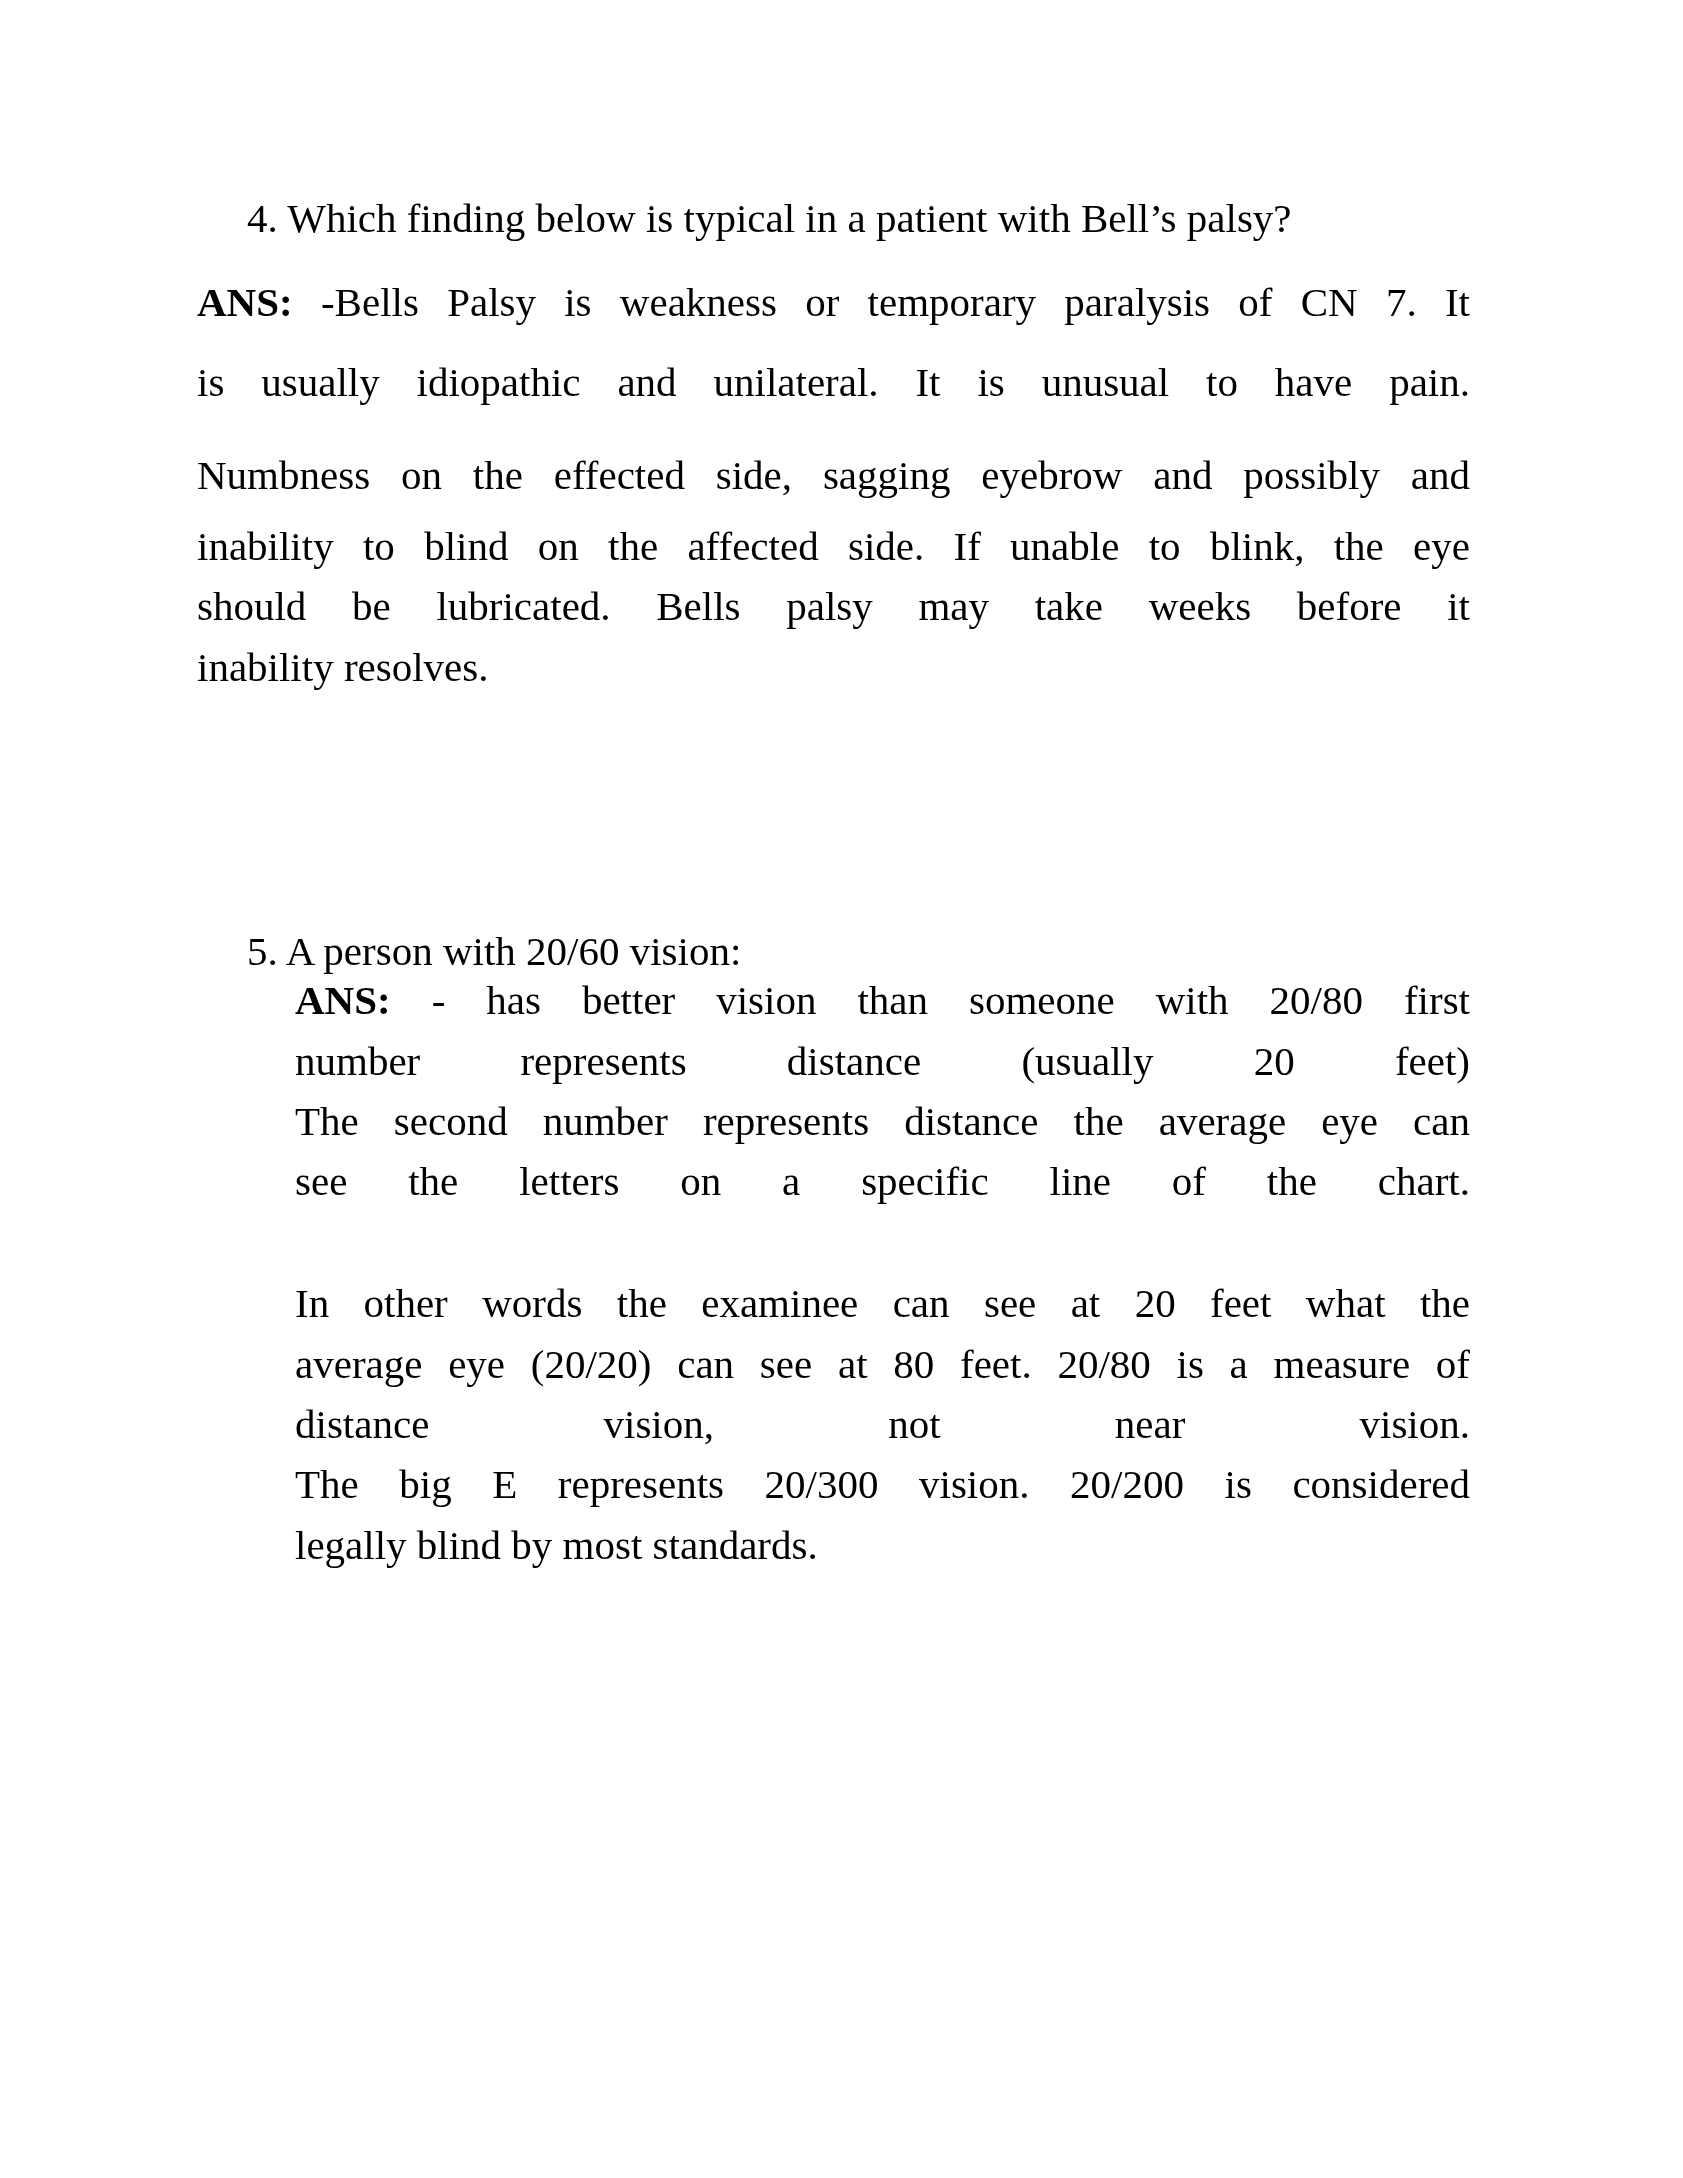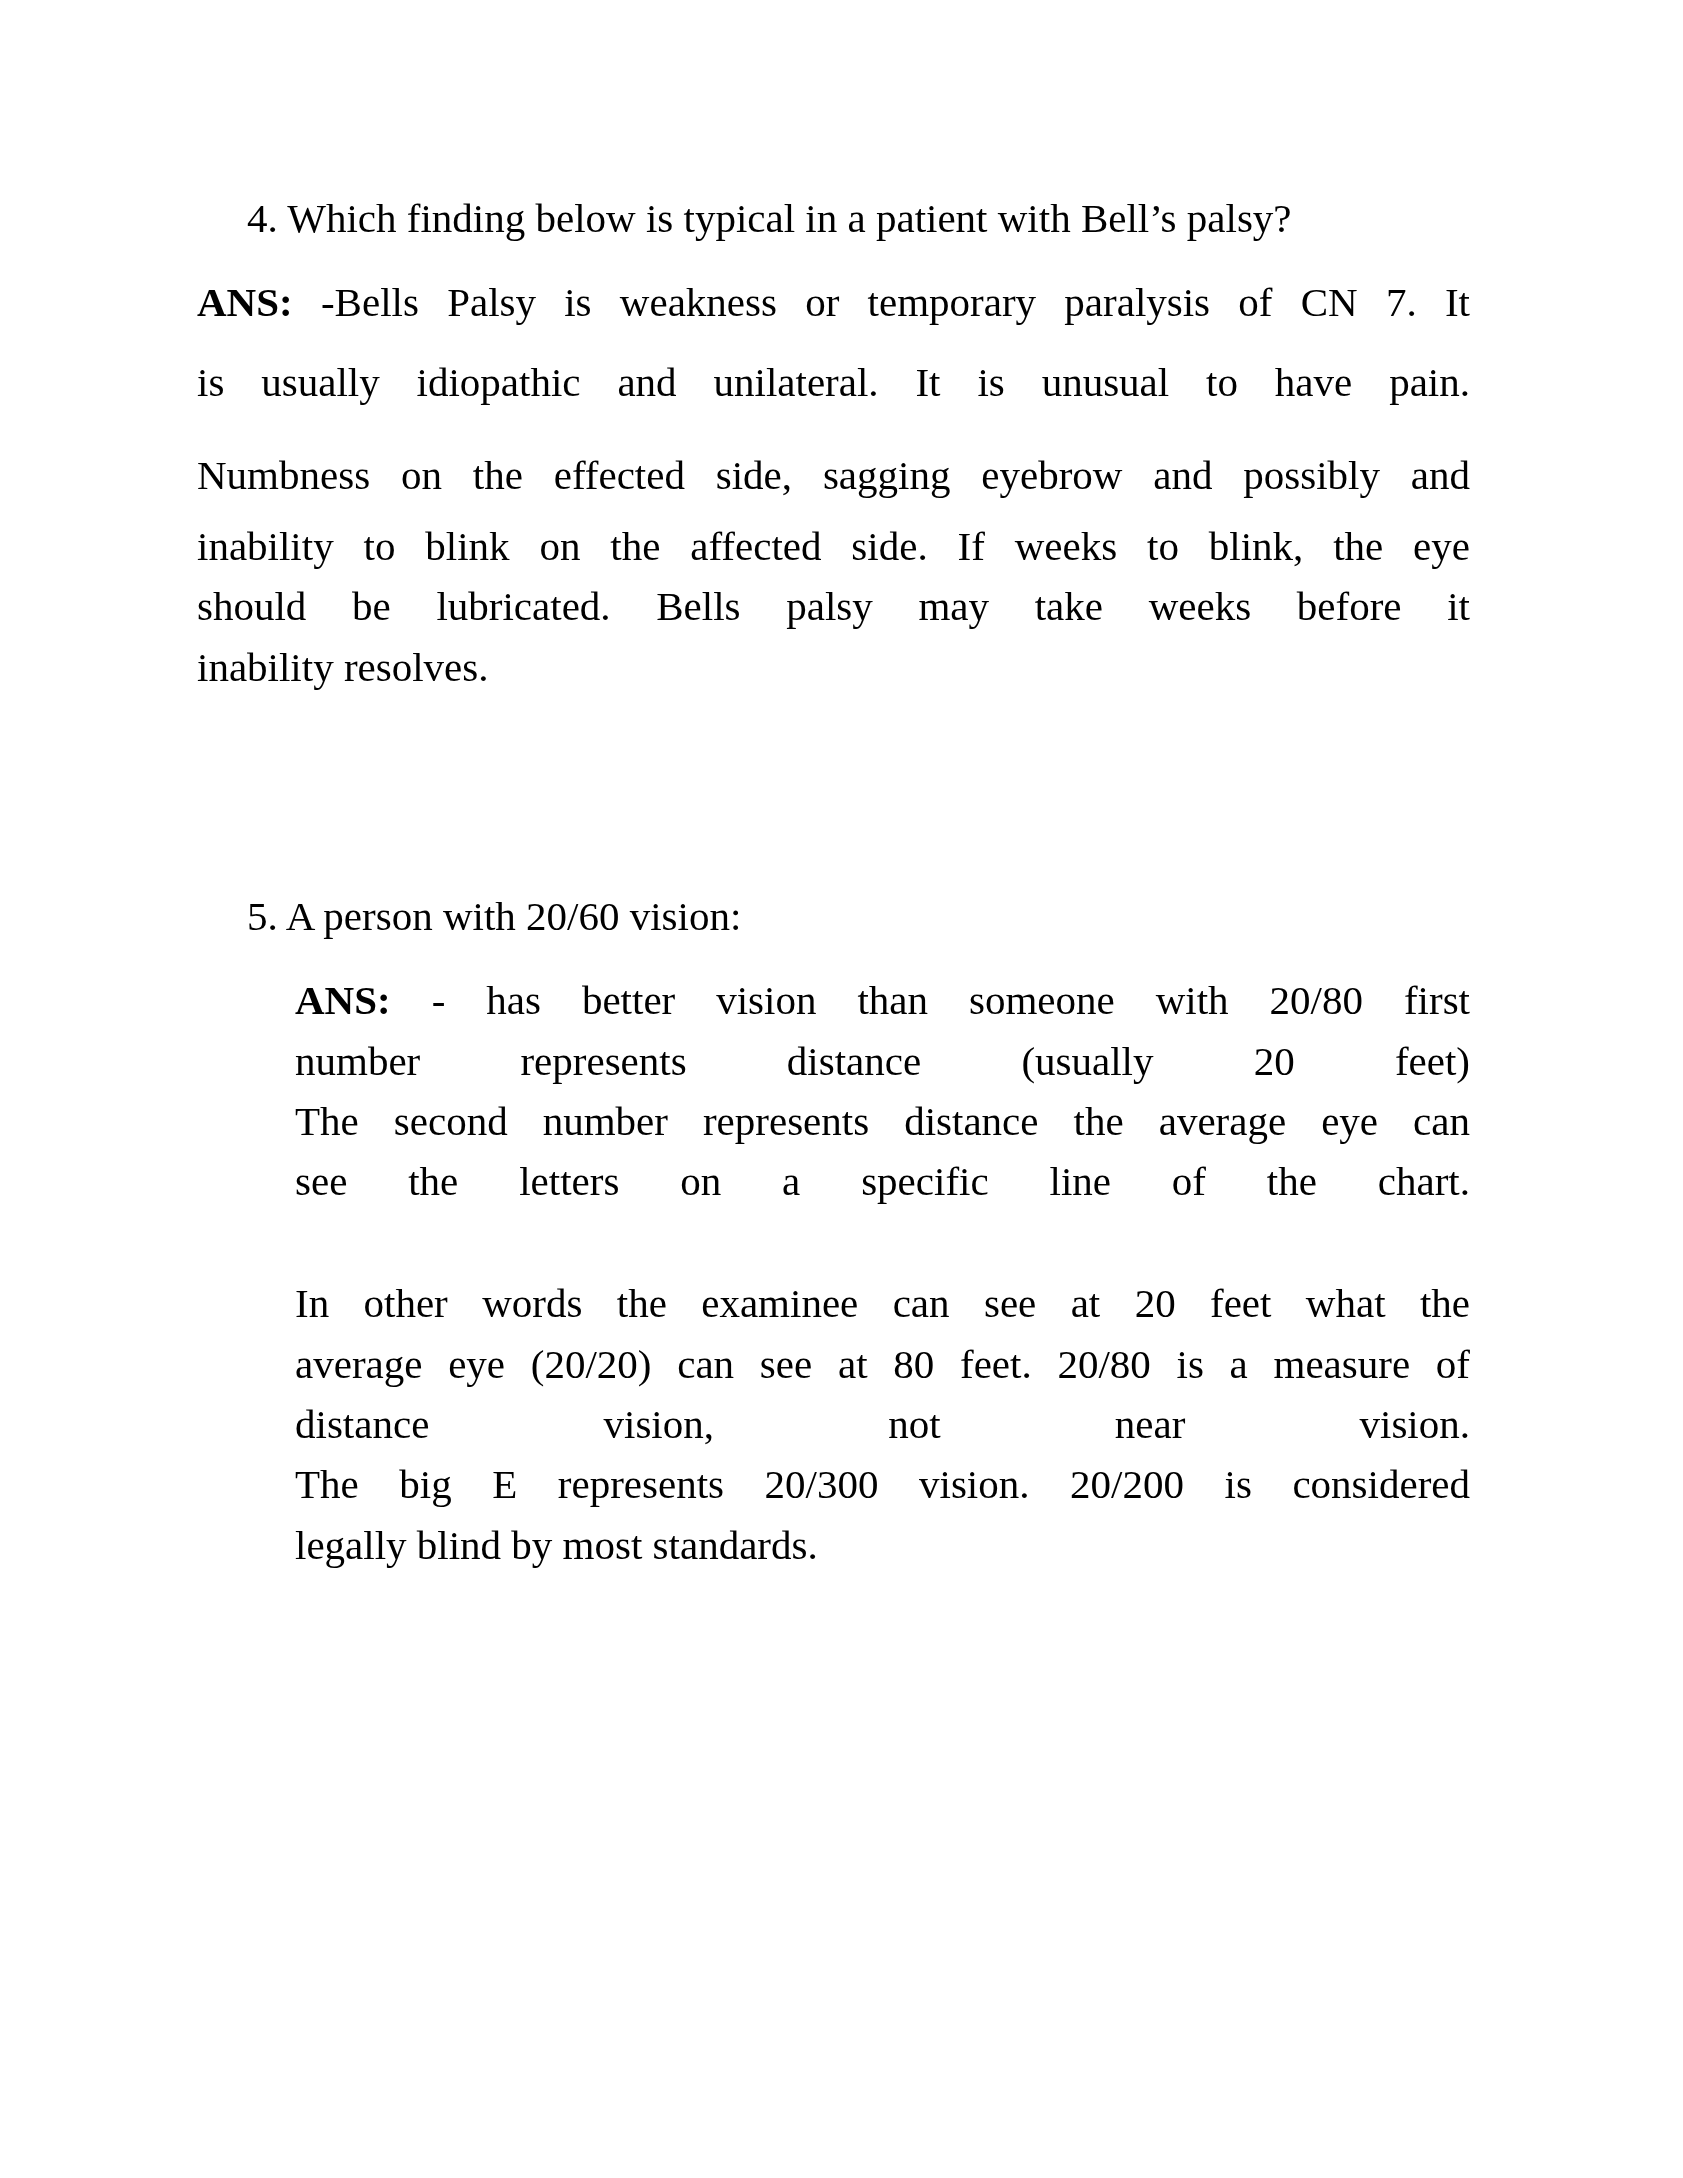--- a/index.html
+++ b/index.html
@@ -16,25 +16,25 @@
 <body>
 
 <div>
 
   <div class="line q" style="top:188px;text-align:right;">4. Which finding below is typical in a patient with Bell’s palsy?</div>
 
   <div class="line blk-full just" style="top:272px;"><b>ANS:</b><span> -Bells Palsy is weakness or temporary paralysis of CN 7. It</span></div>
   <div class="line blk-full just" style="top:352px;">is usually idiopathic and unilateral. It is unusual to have pain.</div>
 
   <div class="line blk-full just" style="top:445px;">Numbness on the effected side, sagging eyebrow and possibly and</div>
-  <div class="line blk-full just" style="top:516px;">inability to blink on the affected side. If weeks to blink, the eye</div>
+  <div class="line blk-full just" style="top:516px;">inability to blind on the affected side. If unable to blink, the eye</div>
   <div class="line blk-full just" style="top:576px;">should be lubricated. Bells palsy may take weeks before it</div>
   <div class="line blk-full" style="top:637px;">inability resolves.</div>
 
-  <div class="line q" style="top:886px;">5. A person with 20/60 vision:</div>
+  <div class="line q" style="top:921px;">5. A person with 20/60 vision:</div>
 
   <div class="line blk-indent just" style="top:970px;"><b>ANS:</b><span> - has better vision than someone with 20/80 first</span></div>
   <div class="line blk-indent just" style="top:1031px;">number represents distance (usually 20 feet)</div>
   <div class="line blk-indent just" style="top:1091px;">The second number represents distance the average eye can</div>
   <div class="line blk-indent just" style="top:1151px;">see the letters on a specific line of the chart.</div>
 
   <div class="line blk-indent just" style="top:1273px;">In other words the examinee can see at 20 feet what the</div>
   <div class="line blk-indent just" style="top:1334px;">average eye (20/20) can see at 80 feet. 20/80 is a measure of</div>
   <div class="line blk-indent just" style="top:1394px;">distance vision, not near vision.</div>
   <div class="line blk-indent just" style="top:1454px;">The big E represents 20/300 vision. 20/200 is considered</div>

